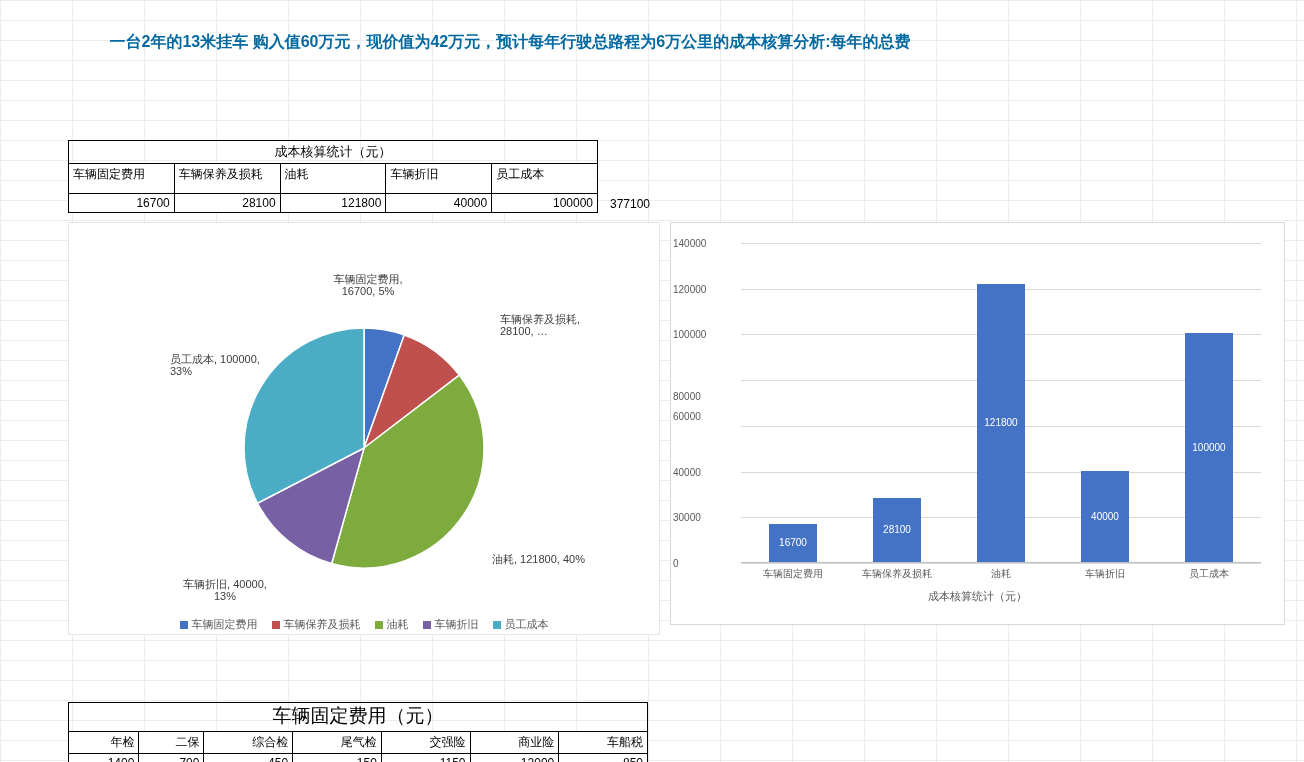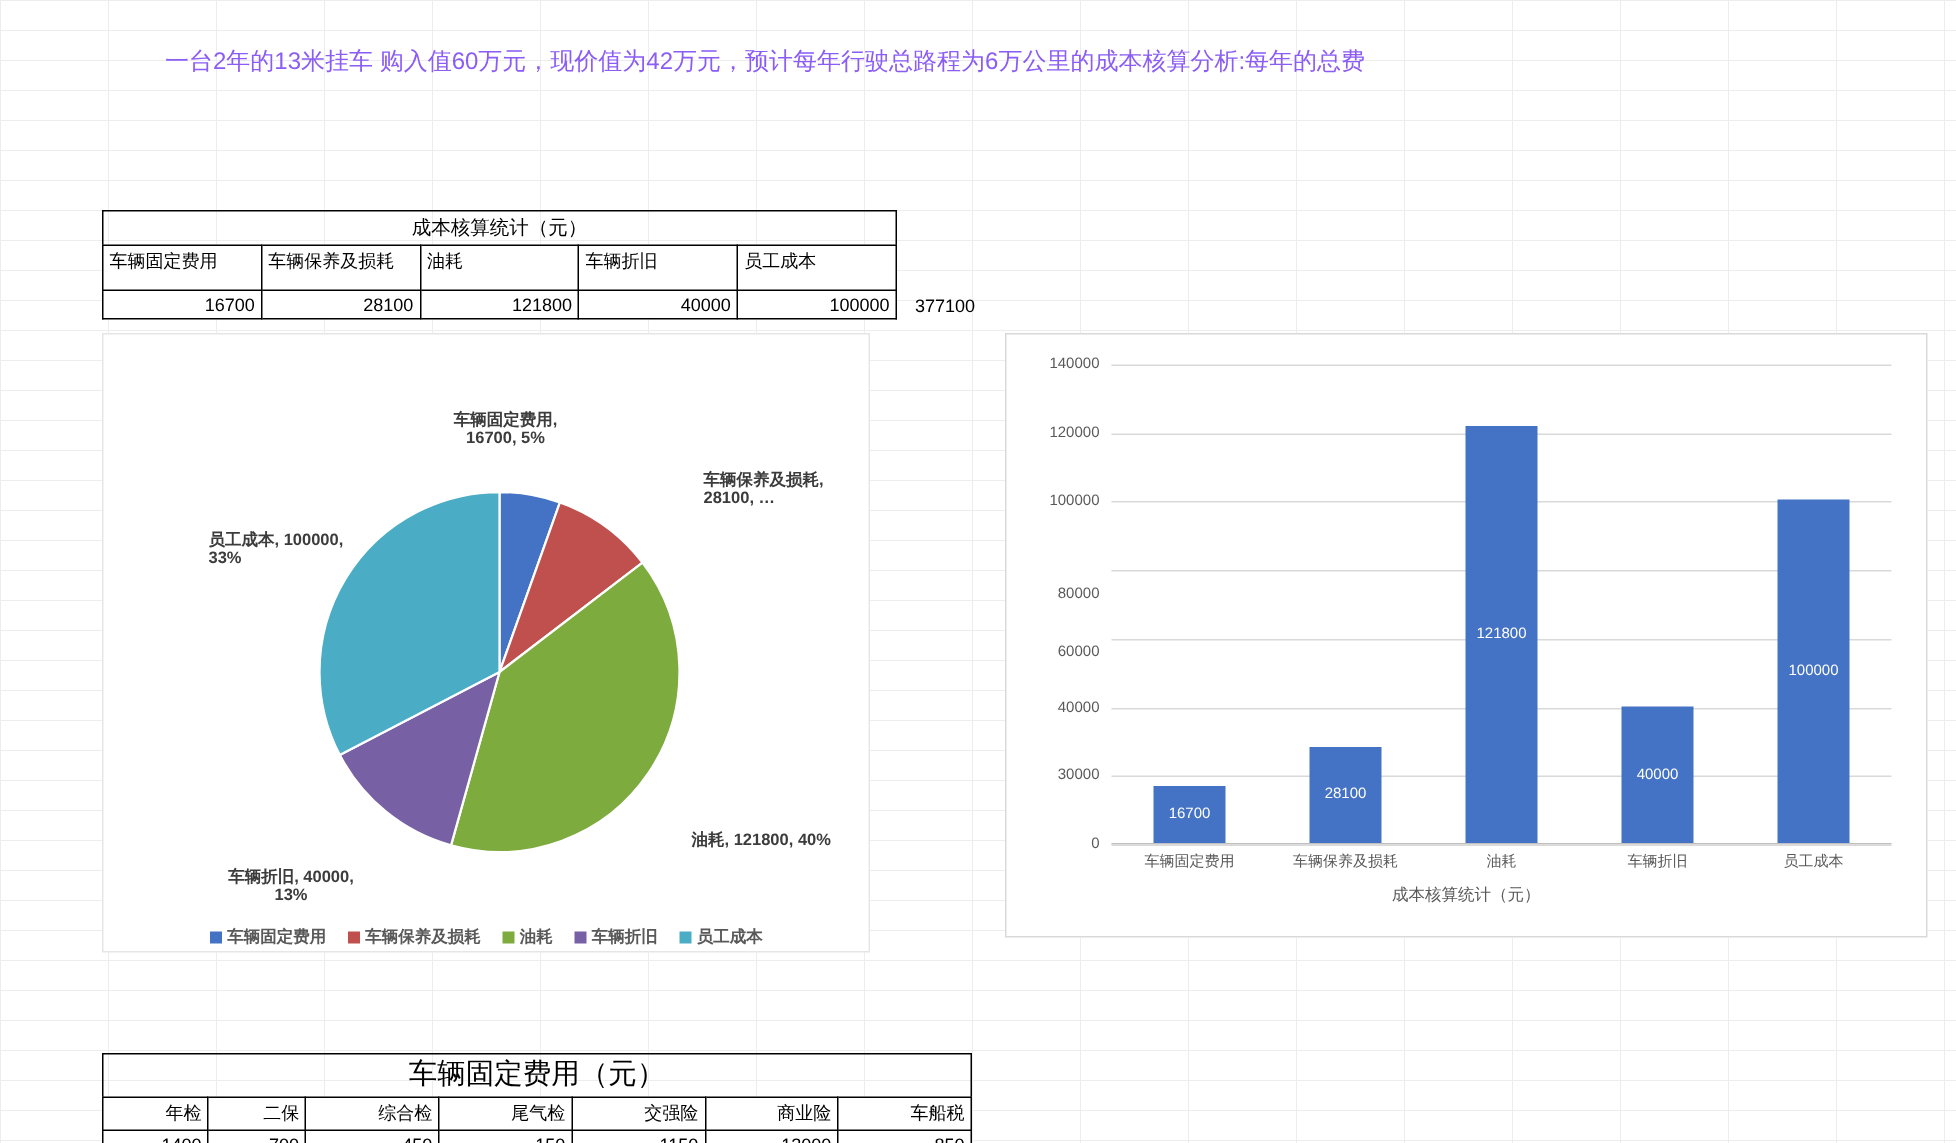--- a/index.html
+++ b/index.html
@@ -25,24 +25,24 @@
     z-index: 0;
   }
   .content { position: relative; z-index: 1; }
 
   .title-block {
     position: absolute;
     top: 30px;
     left: 0;
     width: 1020px;
     text-align: center;
-    font-weight: normal;
+    font-weight: bold;
     font-size: 16px;
     line-height: 1.5;
-    color: #8b5cf6;
+    color: #0369a1;
   }
 
   
   .summary-table, .fixed-table {
     position: absolute;
     border-collapse: collapse;
     background: #fff;
   }
   .summary-table { top: 140px; left: 68px; width: 530px; }
   .summary-table caption {
@@ -67,21 +67,21 @@
     left: 610px;
     font-size: 12px;
   }
 
   
   .pie-box, .bar-box {
     position: absolute;
     background: #fff;
     border: 1px solid #e6e6e6;
   }
-  .pie-box { top: 222px; left: 68px; width: 512px; height: 413px; font-weight: bold; }
+  .pie-box { top: 222px; left: 68px; width: 592px; height: 413px; }
   .bar-box { top: 222px; left: 670px; width: 615px; height: 403px; border: 1px solid #d9d9d9; }
 
   .pie-svg { display:block; margin: 30px auto 0; }
   .pie-label { font-size: 11px; fill:#3c3c3c; }
   .legend-row {
     display: flex;
     justify-content: center;
     gap: 14px;
     font-size: 11px;
     color: #595959;
@@ -97,21 +97,21 @@
     top: 20px;
     width: 520px;
     height: 320px;
     border-bottom: 1px solid #bfbfbf;
   }
   .gridline {
     position:absolute; left:0; right:0; height:0;
     border-top:1px solid #d9d9d9;
   }
   .ytick {
-    position:absolute; right: 528px; width:60px; text-align:right;
+    position:absolute; right: 528px; width:60px; text-align:left;
     font-size:10px; color:#595959; transform: translateY(-50%);
   }
   .bar {
     position:absolute; bottom:0; width:48px;
     background:#4472c4;
     display:flex; align-items:center; justify-content:center;
   }
   .bar span { color:#fff; font-size:10px; }
   .xtick {
     position:absolute; top:324px; width:90px; text-align:center;
@@ -213,21 +213,21 @@
 
   <div class="bar-box">
     <div class="bar-plot" id="bar-plot">
         <div class="gridline" style="top: 320px;"></div>
         <div class="ytick" style="top: 320px;">0</div>
         <div class="gridline" style="top: 274.286px;"></div>
         <div class="ytick" style="top: 274.286px;">30000</div>
         <div class="gridline" style="top: 228.571px;"></div>
         <div class="ytick" style="top: 228.571px;">40000</div>
         <div class="gridline" style="top: 182.857px;"></div>
-        <div class="ytick" style="top: 192px;">60000</div>
+        <div class="ytick" style="top: 173px;">60000</div>
         <div class="gridline" style="top: 137.143px;"></div>
         <div class="ytick" style="top: 137.143px; margin-top: 16px;">80000</div>
         <div class="gridline" style="top: 91.4286px;"></div>
         <div class="ytick" style="top: 91.4286px;">100000</div>
         <div class="gridline" style="top: 45.7143px;"></div>
         <div class="ytick" style="top: 45.7143px;">120000</div>
         <div class="gridline" style="top: 0px;"></div>
         <div class="ytick" style="top: 0px;">140000</div>
         <div class="bar" style="left: 28px; height: 38.1714px;">
           <span>16700</span>

